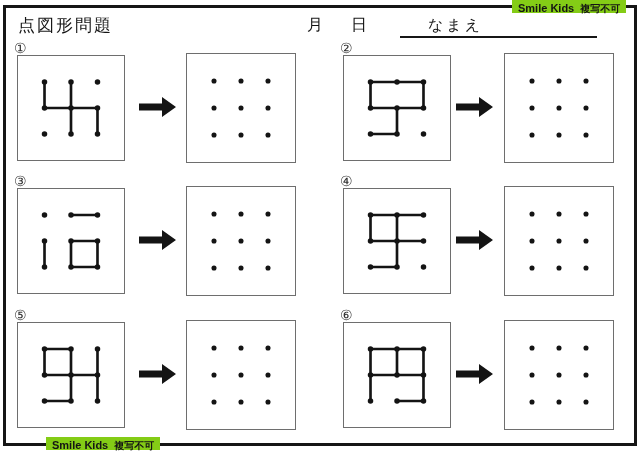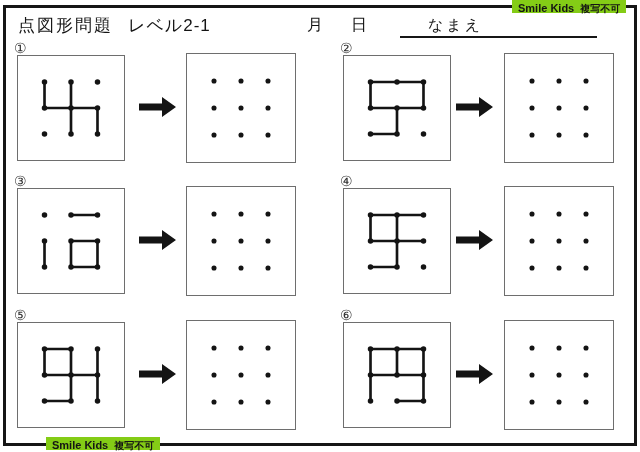--- a/index.html
+++ b/index.html
@@ -25,21 +25,20 @@
   .box{position:absolute;background:#ffffff;border:1px solid #6e6e6e;box-sizing:border-box;}
   .arrow{position:absolute;}
 </style>
 </head>
 <body>
 
 <div class="page">
   <div class="frame"></div>
 
   <span class="title">点図形問題</span>
-  <span class="level">レベル2-1</span>
   <span class="month">月</span>
   <span class="day">日</span>
   <span class="name-label">なまえ</span>
   <div class="name-line"></div>
 
   <div class="brand brand-top">
     <span class="brand-name">Smile Kids</span><span class="brand-note">複写不可</span>
   </div>
   <div class="brand brand-bottom">
     <span class="brand-name">Smile Kids</span><span class="brand-note">複写不可</span>

